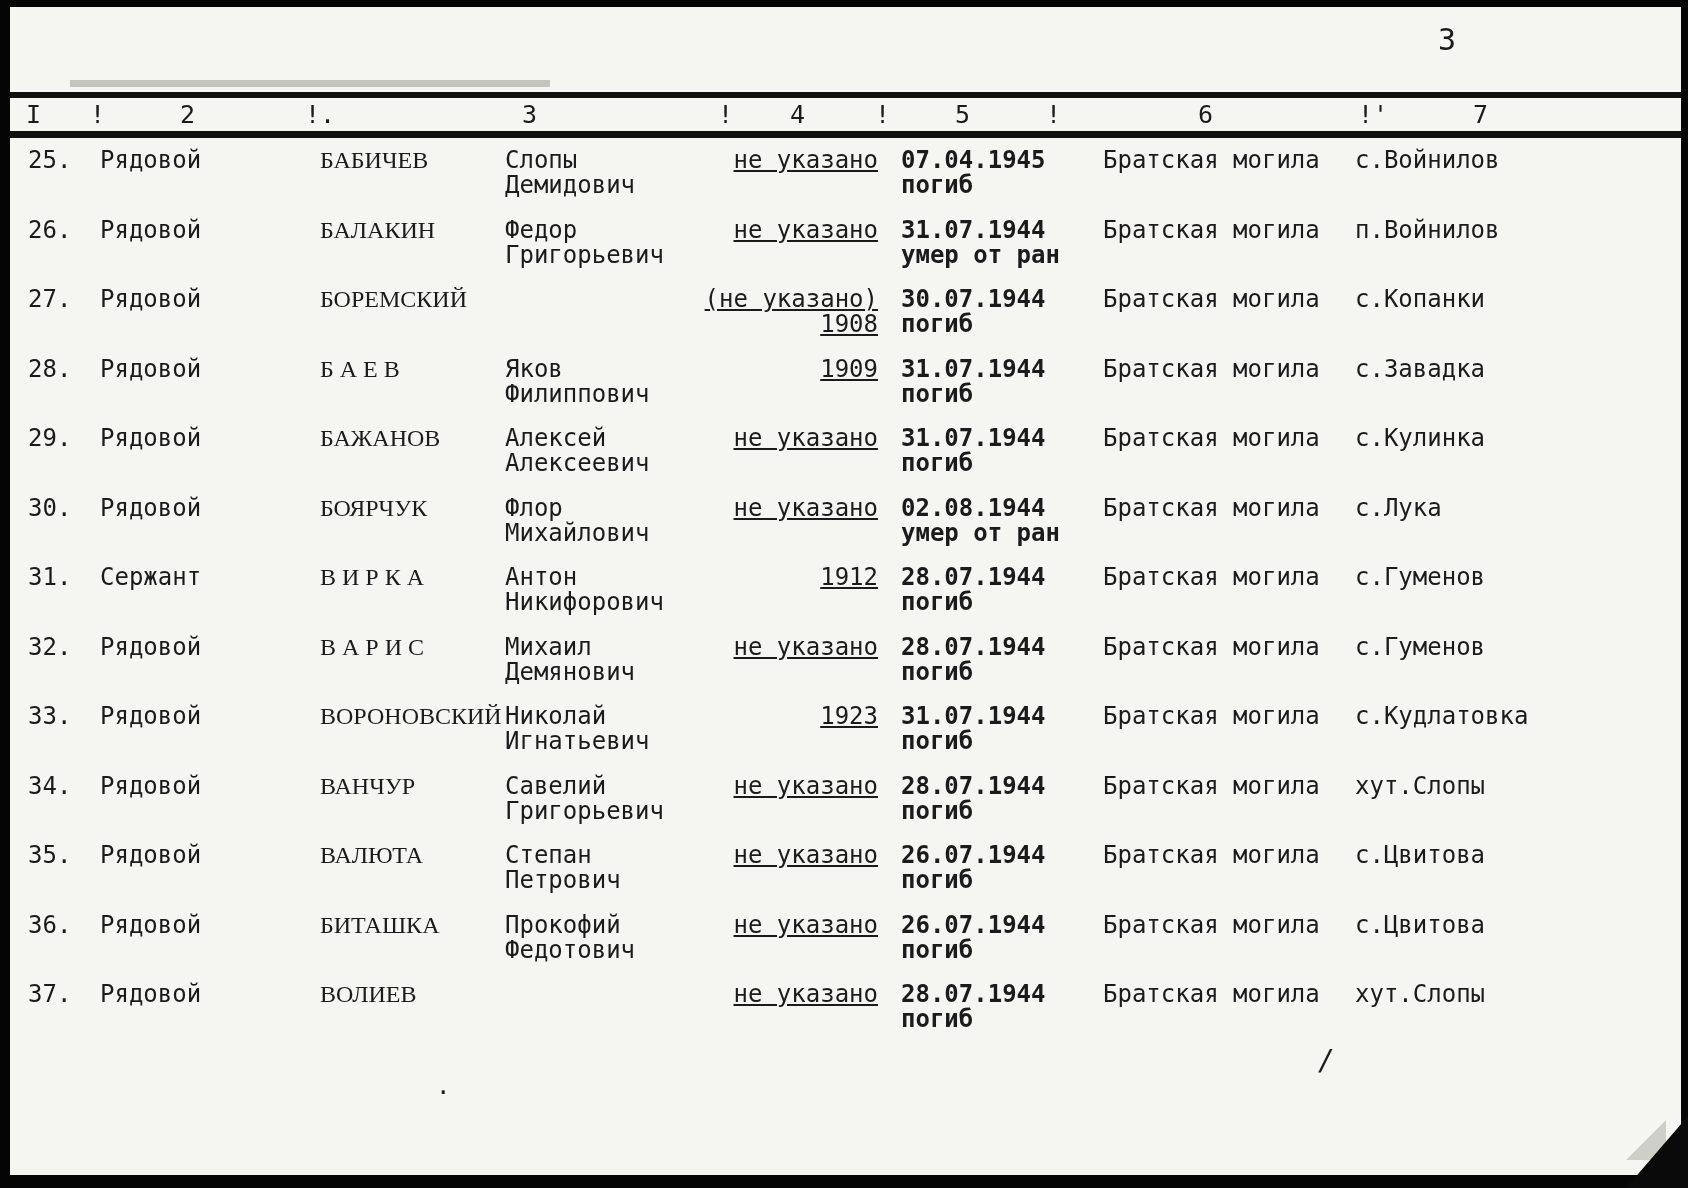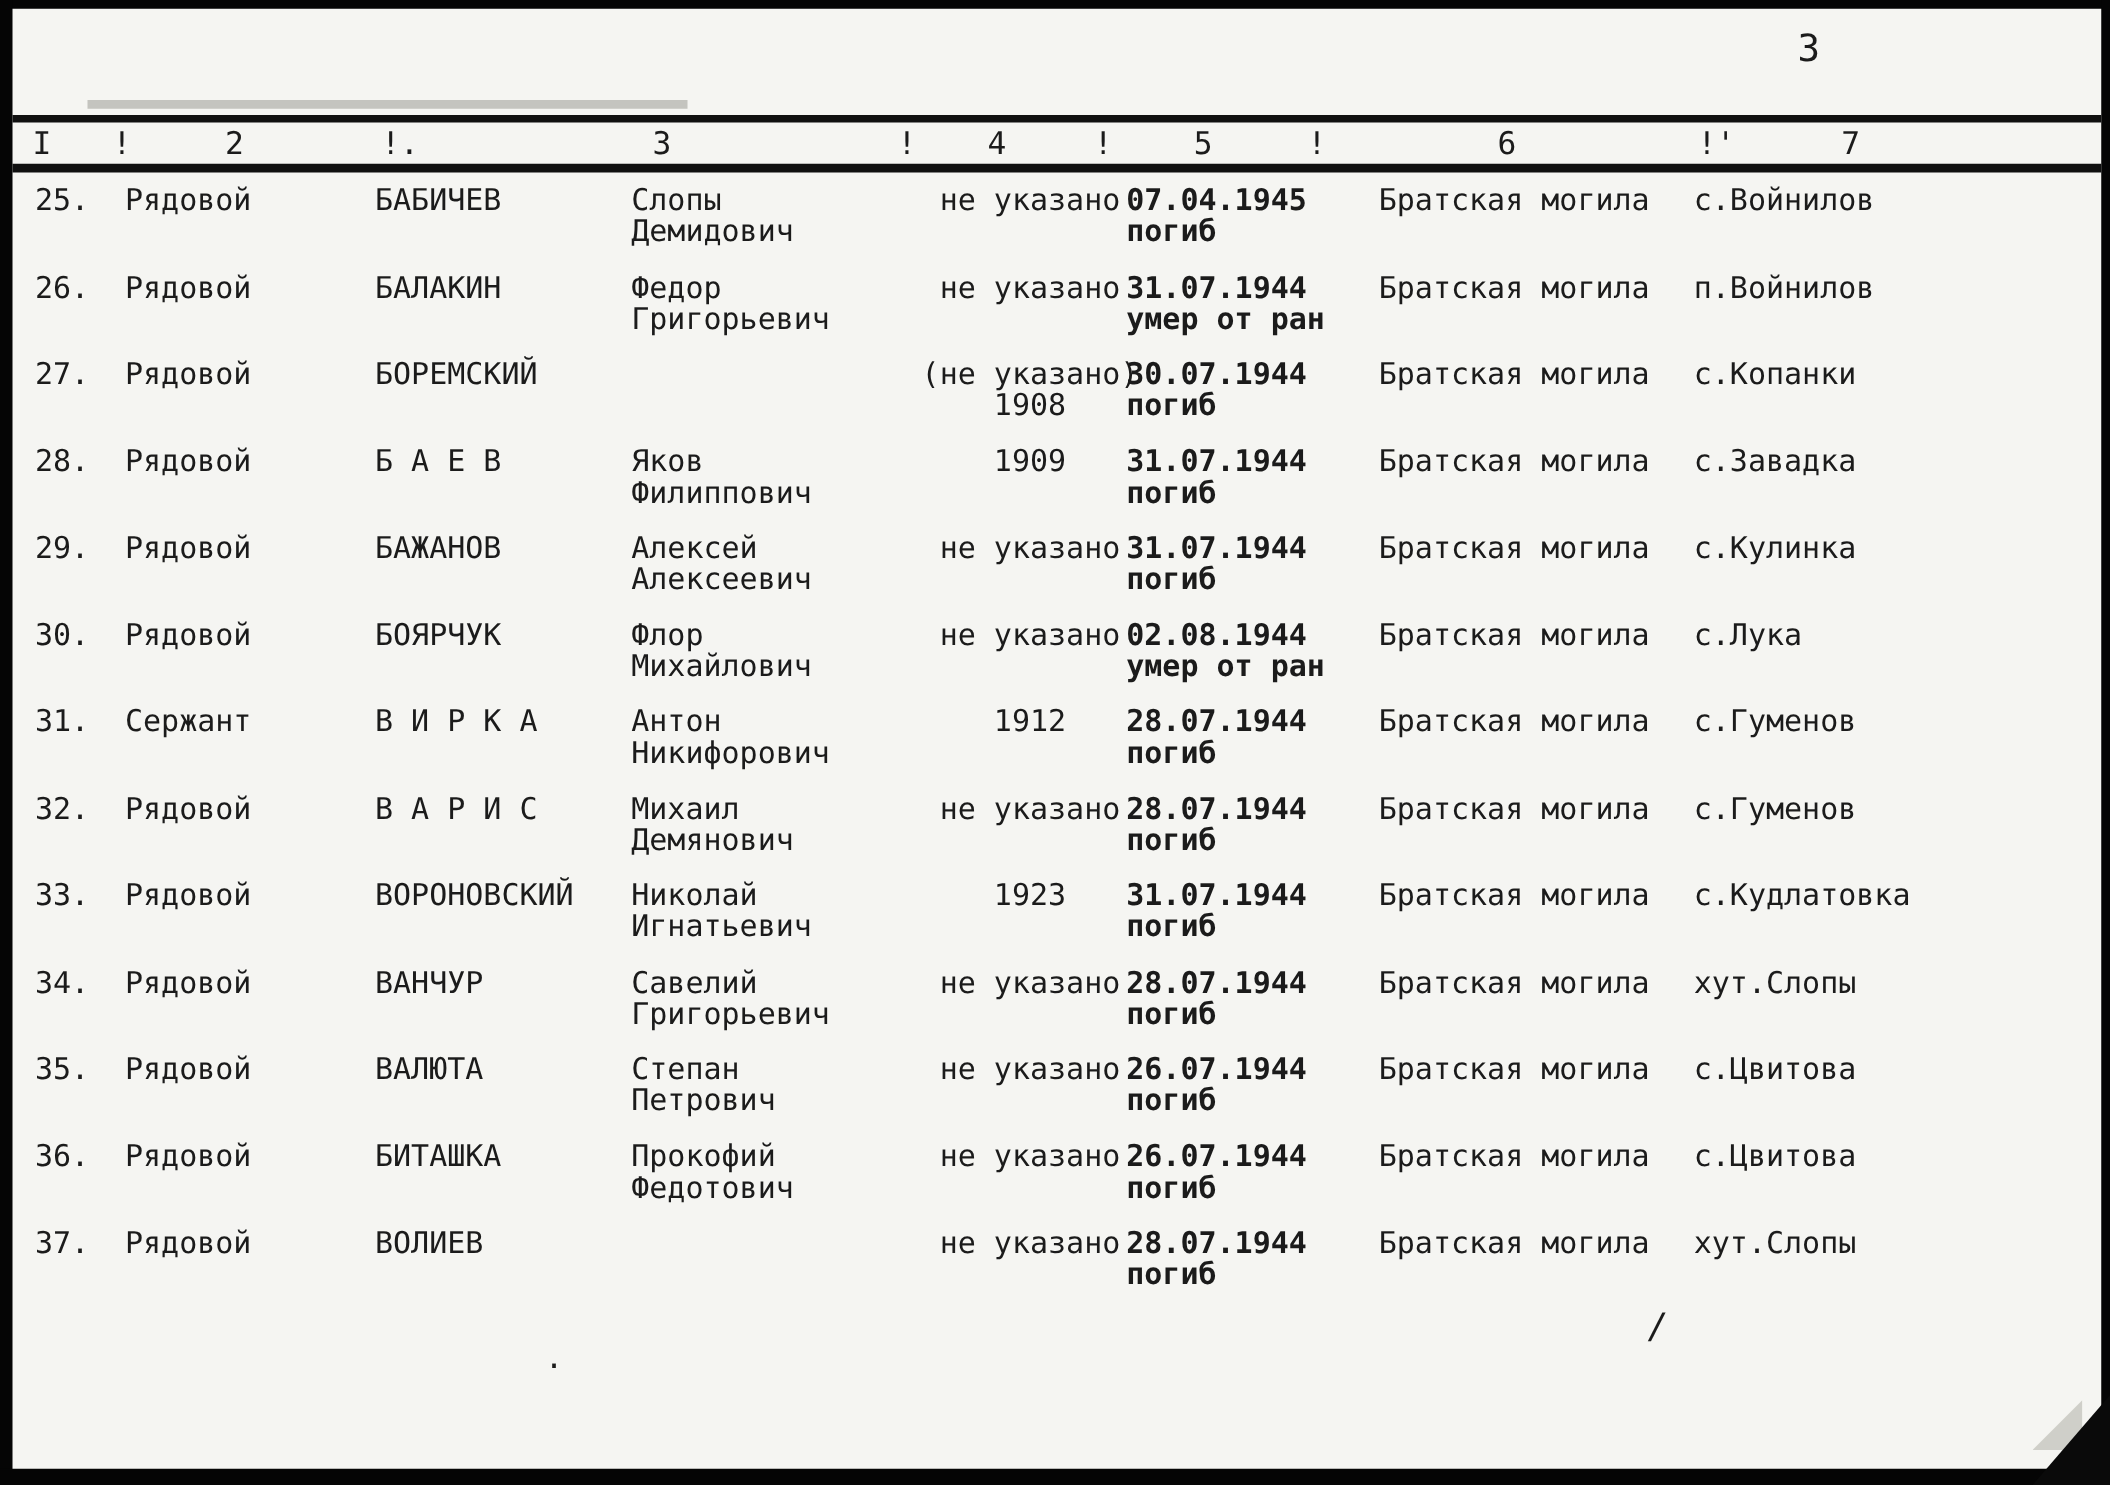--- a/index.html
+++ b/index.html
@@ -34,23 +34,23 @@
   .hc4{left:522px;} .hc5{left:718px;} .hc6{left:790px;} .hc7{left:875px;}
   .hc8{left:955px;} .hc9{left:1046px;}.hc10{left:1198px;}.hc11{left:1358px;}
   .hc12{left:1473px;}
 
   
   .rows{position:absolute;top:0;left:0;width:100%;height:100%;}
   .trow{position:absolute;left:0;width:100%;height:70px;font-size:24px;line-height:25px;}
   .cell{position:absolute;top:0;white-space:pre;}
   .c-num{left:28px;}
   .c-rank{left:100px;}
-  .c-surname{left:300px;}
+  .c-surname{left:320px;font-family:Liberation Serif, serif;}
   .c-name{left:505px;width:215px;}
-  .c-birth{left:734px;width:180px;text-align:center;}
+  .c-birth{left:698px;width:180px;text-align:right;text-decoration:underline;}
   .c-date{left:901px;width:210px;font-weight:bold;}
   .c-grave{left:1103px;}
   .c-place{left:1355px;}
 
   
   .stray-dot{position:absolute;top:1072px;left:436px;font-size:24px;}
   .corner-slash{position:absolute;top:1044px;left:1318px;font-size:28px;font-style:italic;}
   .corner-fold{
     position:absolute;right:0;bottom:0;width:62px;height:72px;
     background:#0a0a0a;

